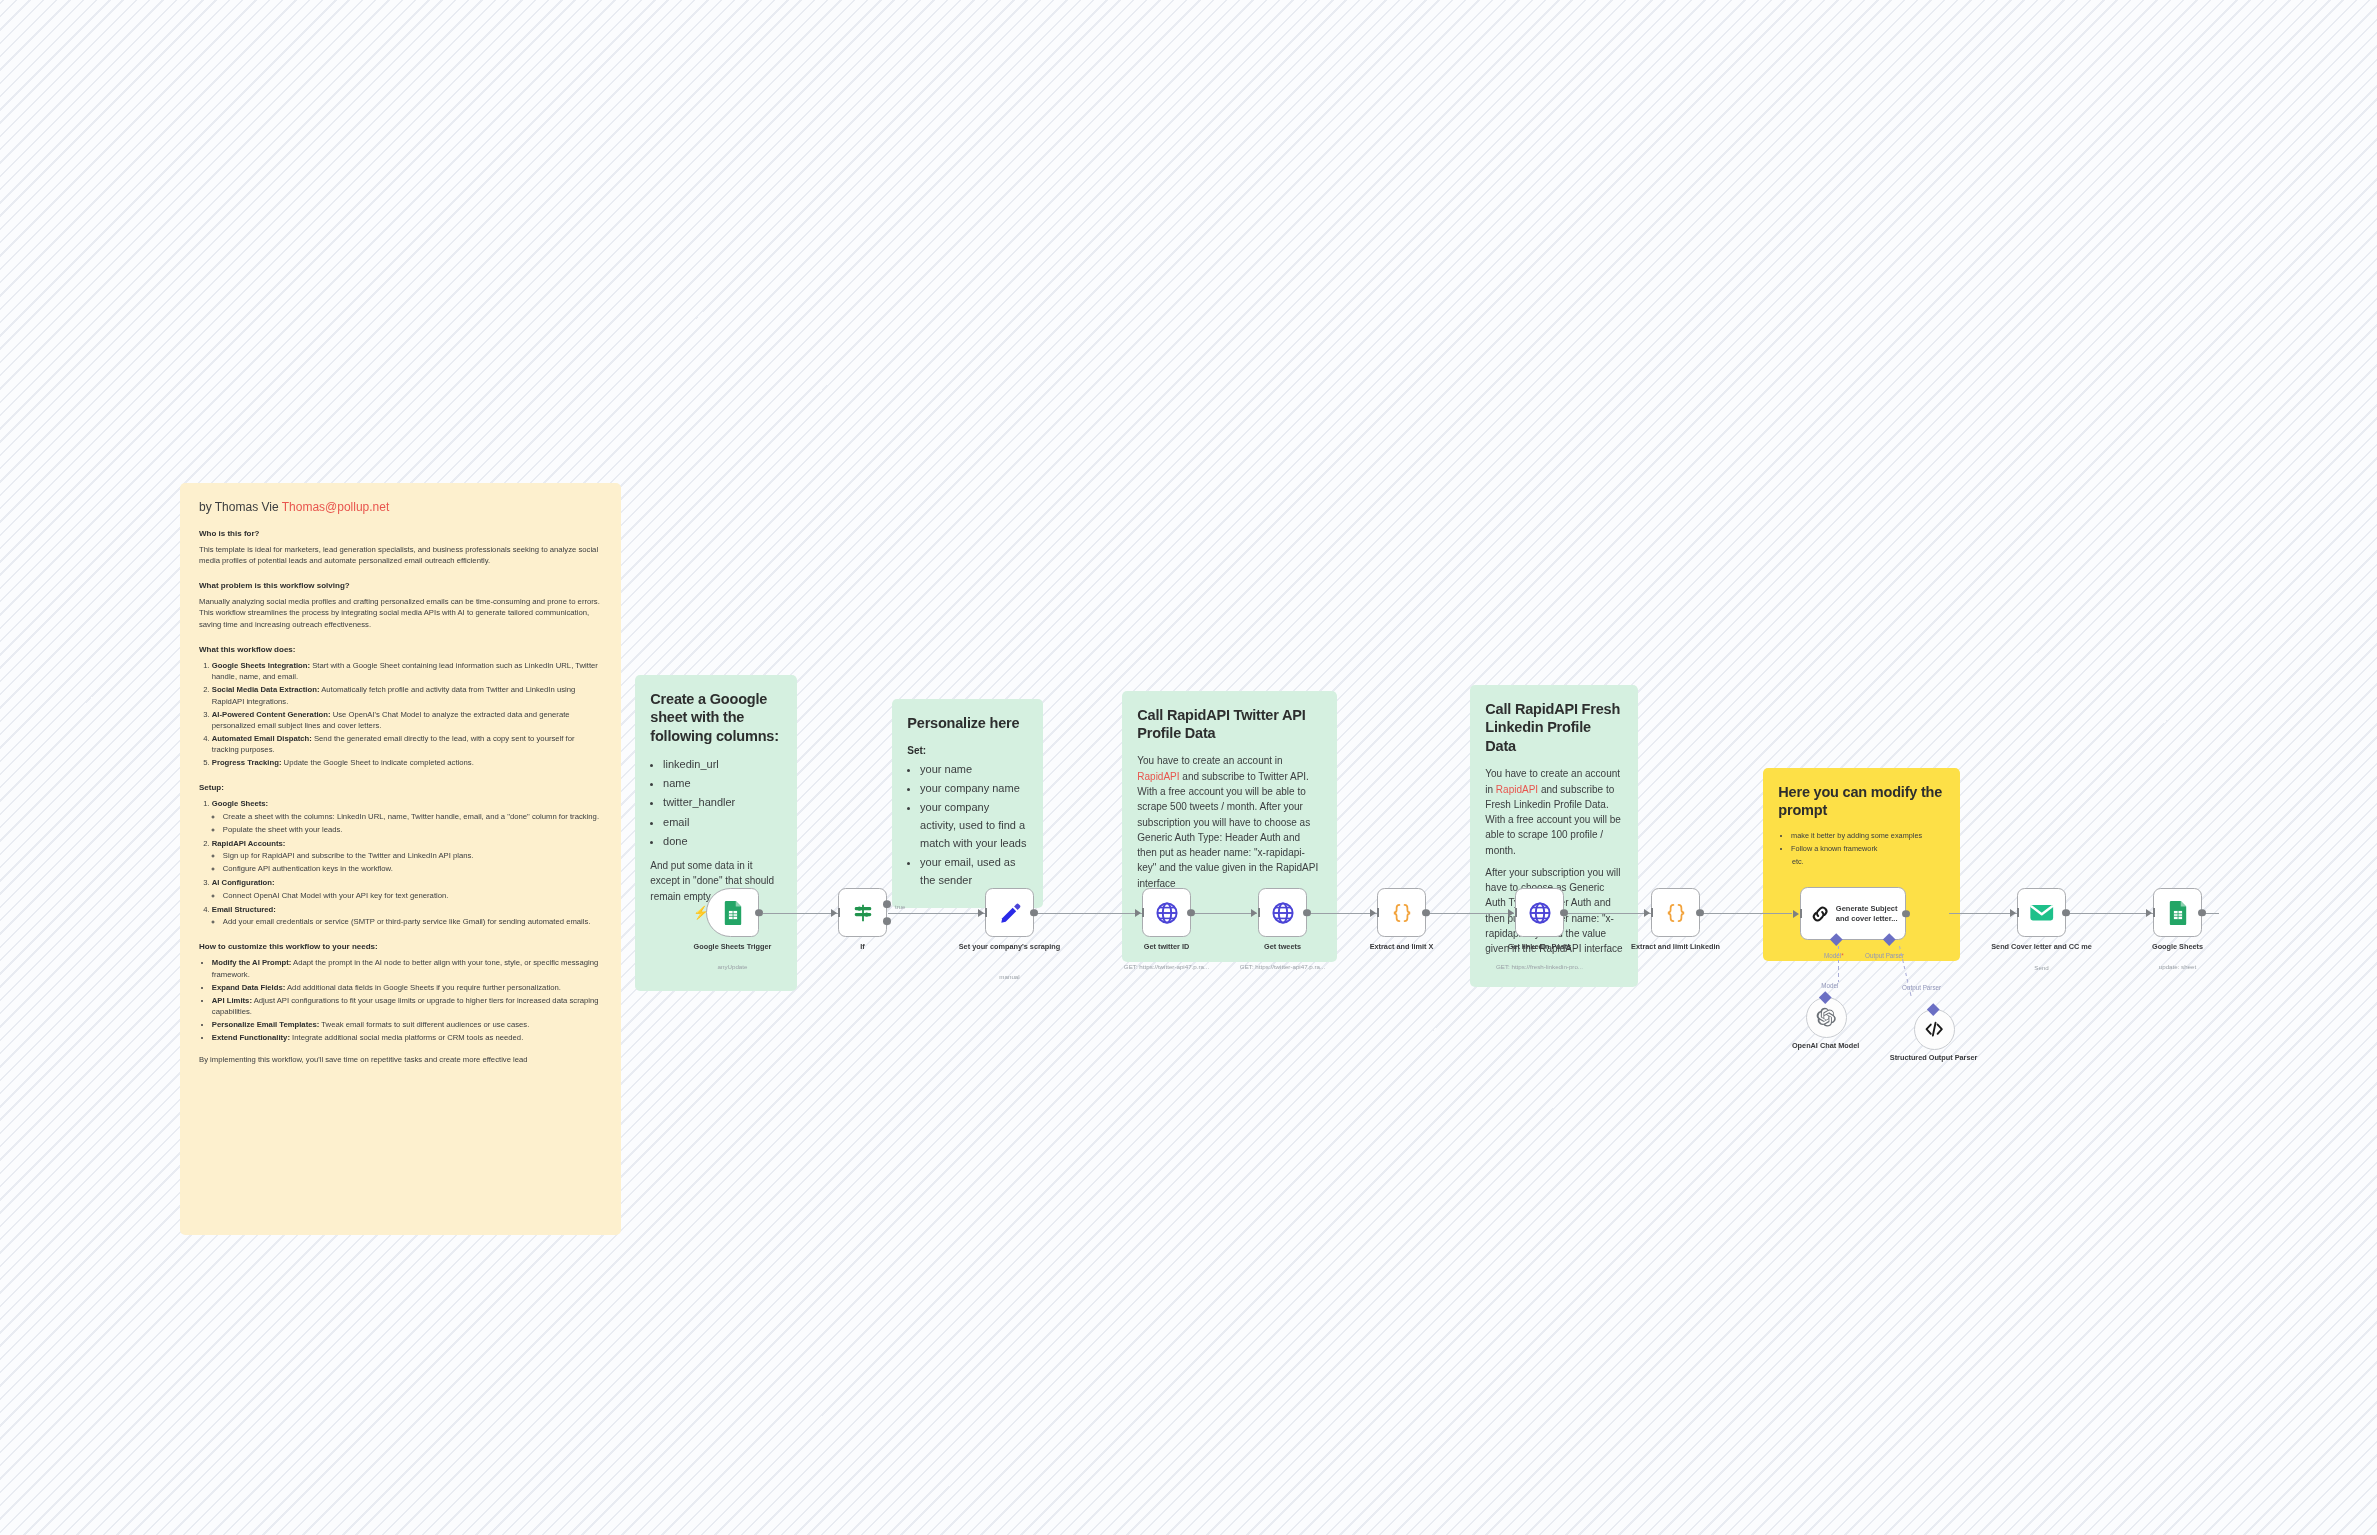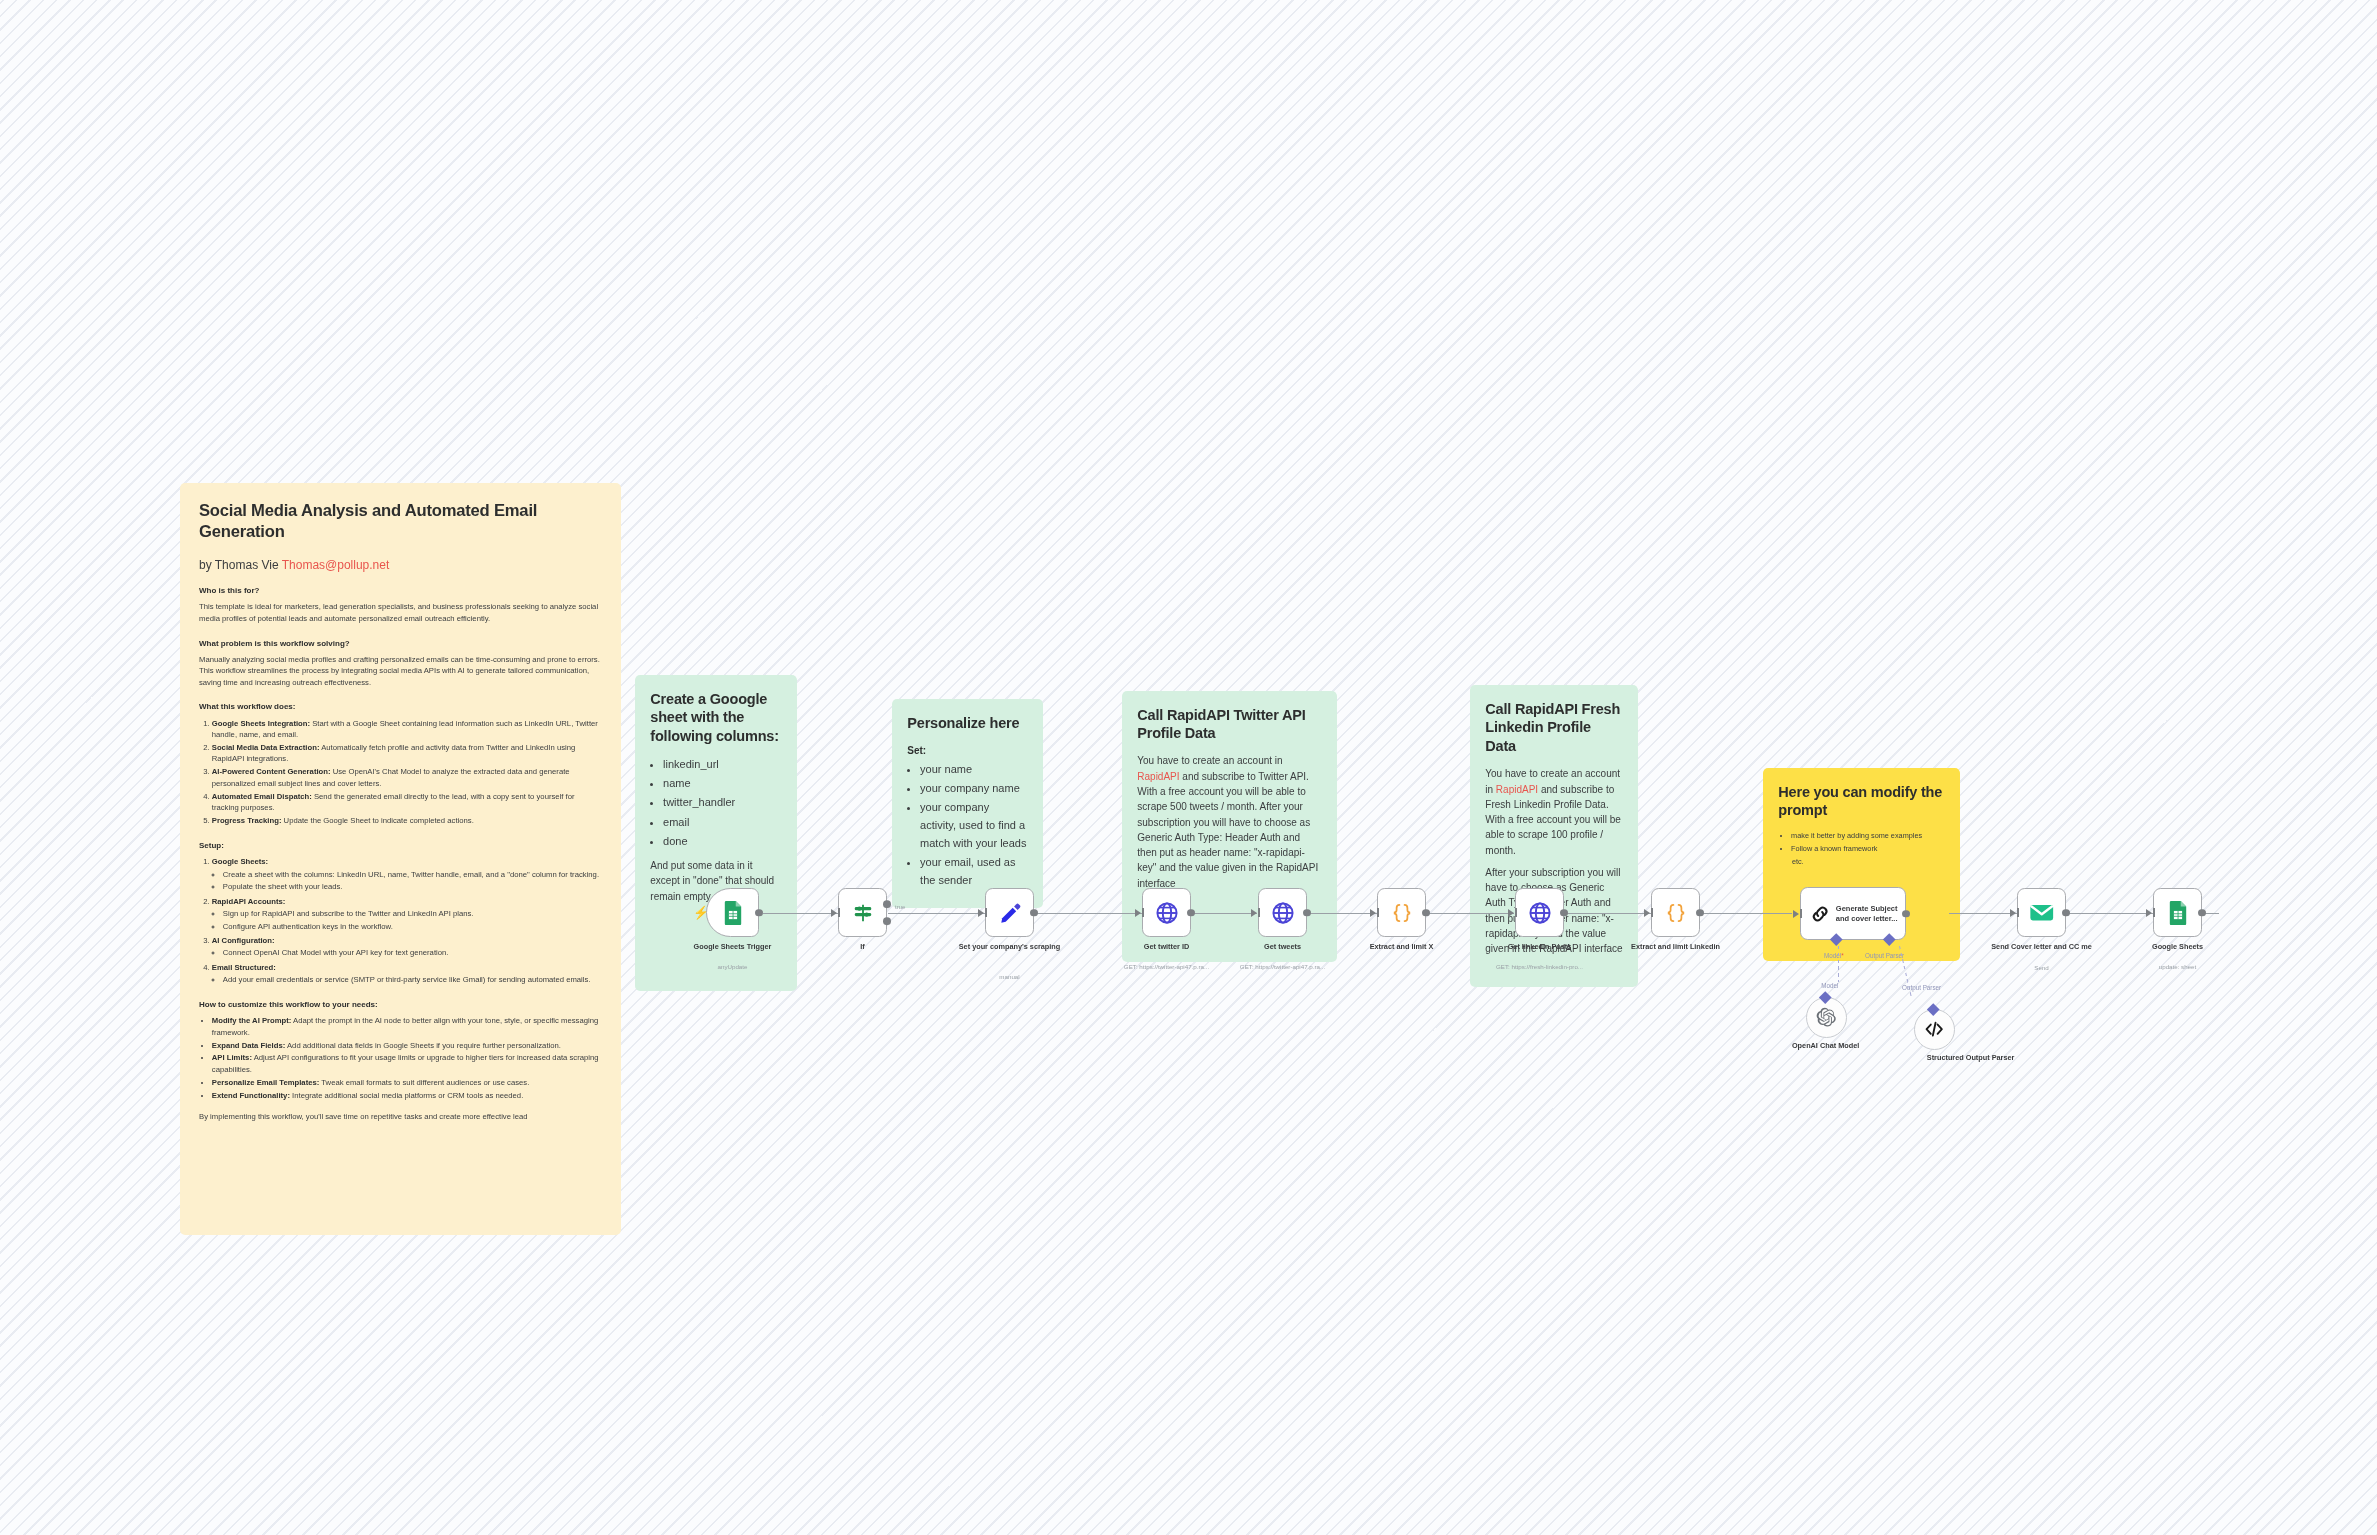--- a/index.html
+++ b/index.html
@@ -107,21 +107,20 @@
 
   .node-title-inline{font-size:7.5px;font-weight:700;color:#3a3b3d;line-height:1.3;width:75px;}
   svg{display:block;}
 </style>
 </head>
 <body>
 
 <div id="canvas">
 
   <div class="sticky yellow" style="left:180px;top:483px;width:441px;height:752px;padding:17px 19px;">
-    <h1>Social Media Analysis and Automated Email Generation</h1>
     <div class="byline">
       <span>by Thomas Vie </span><a href="#">Thomas@pollup.net</a>
     </div>
 
     <h2>Who is this for?</h2>
     <p>This template is ideal for marketers, lead generation specialists, and business professionals seeking to analyze social media profiles of potential leads and automate personalized email outreach efficiently.</p>
 
     <h2>What problem is this workflow solving?</h2>
     <p>Manually analyzing social media profiles and crafting personalized emails can be time-consuming and prone to errors. This workflow streamlines the process by integrating social media APIs with AI to generate tailored communication, saving time and increasing outreach effectiveness.</p>
 
@@ -377,21 +376,21 @@
   <div class="subnode" style="left:1914px;top:1009px;">
     <span class="port-label" style="left:-12px;top:-25.5px;">Output Parser</span>
     <span class="diamond" style="top:-4.3px;left:19.6px;"></span>
     <div class="subnode-circle">
       <svg width="20.4" height="20.4" viewBox="0 0 24 24">
         <path d="M8 6.5L3 12l5 5.5" fill="none" stroke="#1a1a1a" stroke-width="2.2" stroke-linecap="round" stroke-linejoin="round"></path>
         <path d="M16 6.5L21 12l-5 5.5" fill="none" stroke="#1a1a1a" stroke-width="2.2" stroke-linecap="round" stroke-linejoin="round"></path>
         <path d="M13.6 4.4l-3.2 15.2" fill="none" stroke="#1a1a1a" stroke-width="2.2" stroke-linecap="round"></path>
       </svg>
     </div>
-    <div class="node-label" style="top:44px;left:19.6px;width:94px;margin-left:37px;">Structured Output Parser</div>
+    <div class="node-label" style="top:44px;left:19.6px;width:94px;">Structured Output Parser</div>
   </div>
 
   <div class="node" style="left:2017px;top:888px;">
     <div class="node-box">
       <span class="arrow-in"></span>
       <svg width="25.5" height="25.5" viewBox="0 0 28 24">
         <rect x="1.5" y="3.5" width="25" height="17" rx="2.6" fill="#1ec08a"></rect>
         <path d="M2.8 5.2L14 13.6 25.2 5.2" fill="none" stroke="#ffffff" stroke-width="2.6" stroke-linecap="round" stroke-linejoin="round"></path>
       </svg>
       <span class="dot-out"></span>

